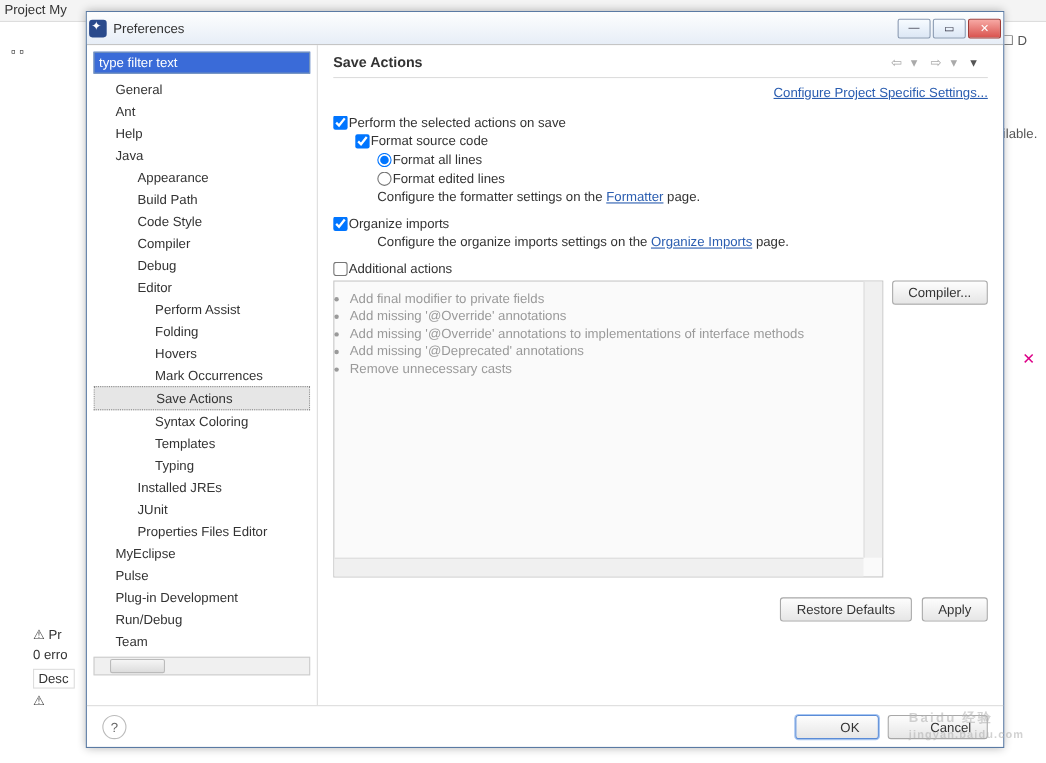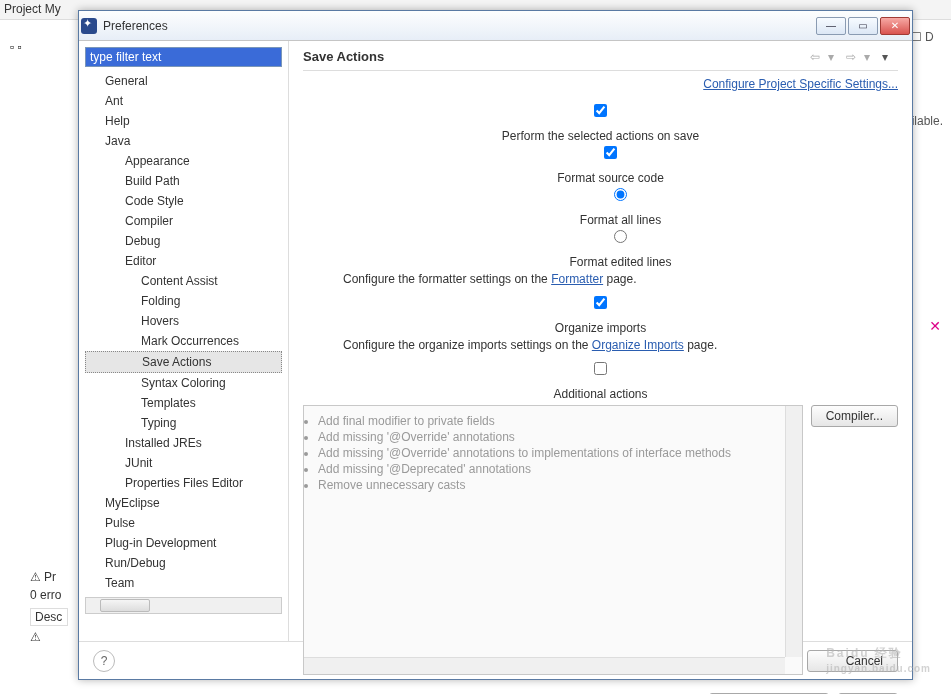--- a/index.html
+++ b/index.html
@@ -40,21 +40,21 @@
 .tree-thumb { position: absolute; left: 14px; top: 1px; width: 50px; height: 13px; background: linear-gradient(#f5f5f5,#ddd); border: 1px solid #bbb; border-radius: 2px; }
 
 .content { flex: 1; padding: 8px 14px; display: flex; flex-direction: column; }
 .hdr { display: flex; align-items: center; border-bottom: 1px solid #ddd; padding-bottom: 6px; }
 .hdr h2 { font-size: 13px; font-weight: bold; margin: 0; flex: 1; color: #333; }
 .navarrow { width: 14px; height: 14px; margin: 0 2px; color: #aaa; }
 .link-row { text-align: right; padding: 6px 0 10px; }
 .link { color: #2a5db0; text-decoration: underline; cursor: pointer; }
 
 .opts { color: #333; }
-.row { display: flex; align-items: center; gap: 12px; margin: 3px 0; flex-direction: column; }
+.row { display: flex; align-items: center; gap: 1px; margin: 3px 0; }
 .row.ind1 { margin-left: 20px; }
 .row.ind2 { margin-left: 40px; }
 input[type=checkbox], input[type=radio] { margin: 0; }
 .note { margin: 3px 0 10px 40px; color: #333; }
 .note .link { color: #2a5db0; }
 
 .actions-wrap { display: flex; gap: 8px; margin-top: 4px; }
 .actions-box { flex: 1; border: 1px solid #c8c8c8; background: #fafafa; height: 270px; padding: 6px 0; position: relative; }
 .actions-box ul { margin: 0; padding: 0 0 0 14px; color: #9a9a9a; }
 .actions-box li { margin: 2px 0; }
@@ -111,21 +111,21 @@
           <div class="l1">General</div>
           <div class="l1">Ant</div>
           <div class="l1">Help</div>
           <div class="l1">Java</div>
           <div class="l2">Appearance</div>
           <div class="l2">Build Path</div>
           <div class="l2">Code Style</div>
           <div class="l2">Compiler</div>
           <div class="l2">Debug</div>
           <div class="l2">Editor</div>
-          <div class="l3">Content Assist</div>
+          <div class="l3">Perform Assist</div>
           <div class="l3">Folding</div>
           <div class="l3">Hovers</div>
           <div class="l3">Mark Occurrences</div>
           <div class="l3 sel">Save Actions</div>
           <div class="l3">Syntax Coloring</div>
           <div class="l3">Templates</div>
           <div class="l3">Typing</div>
           <div class="l2">Installed JREs</div>
           <div class="l2">JUnit</div>
           <div class="l2">Properties Files Editor</div>

